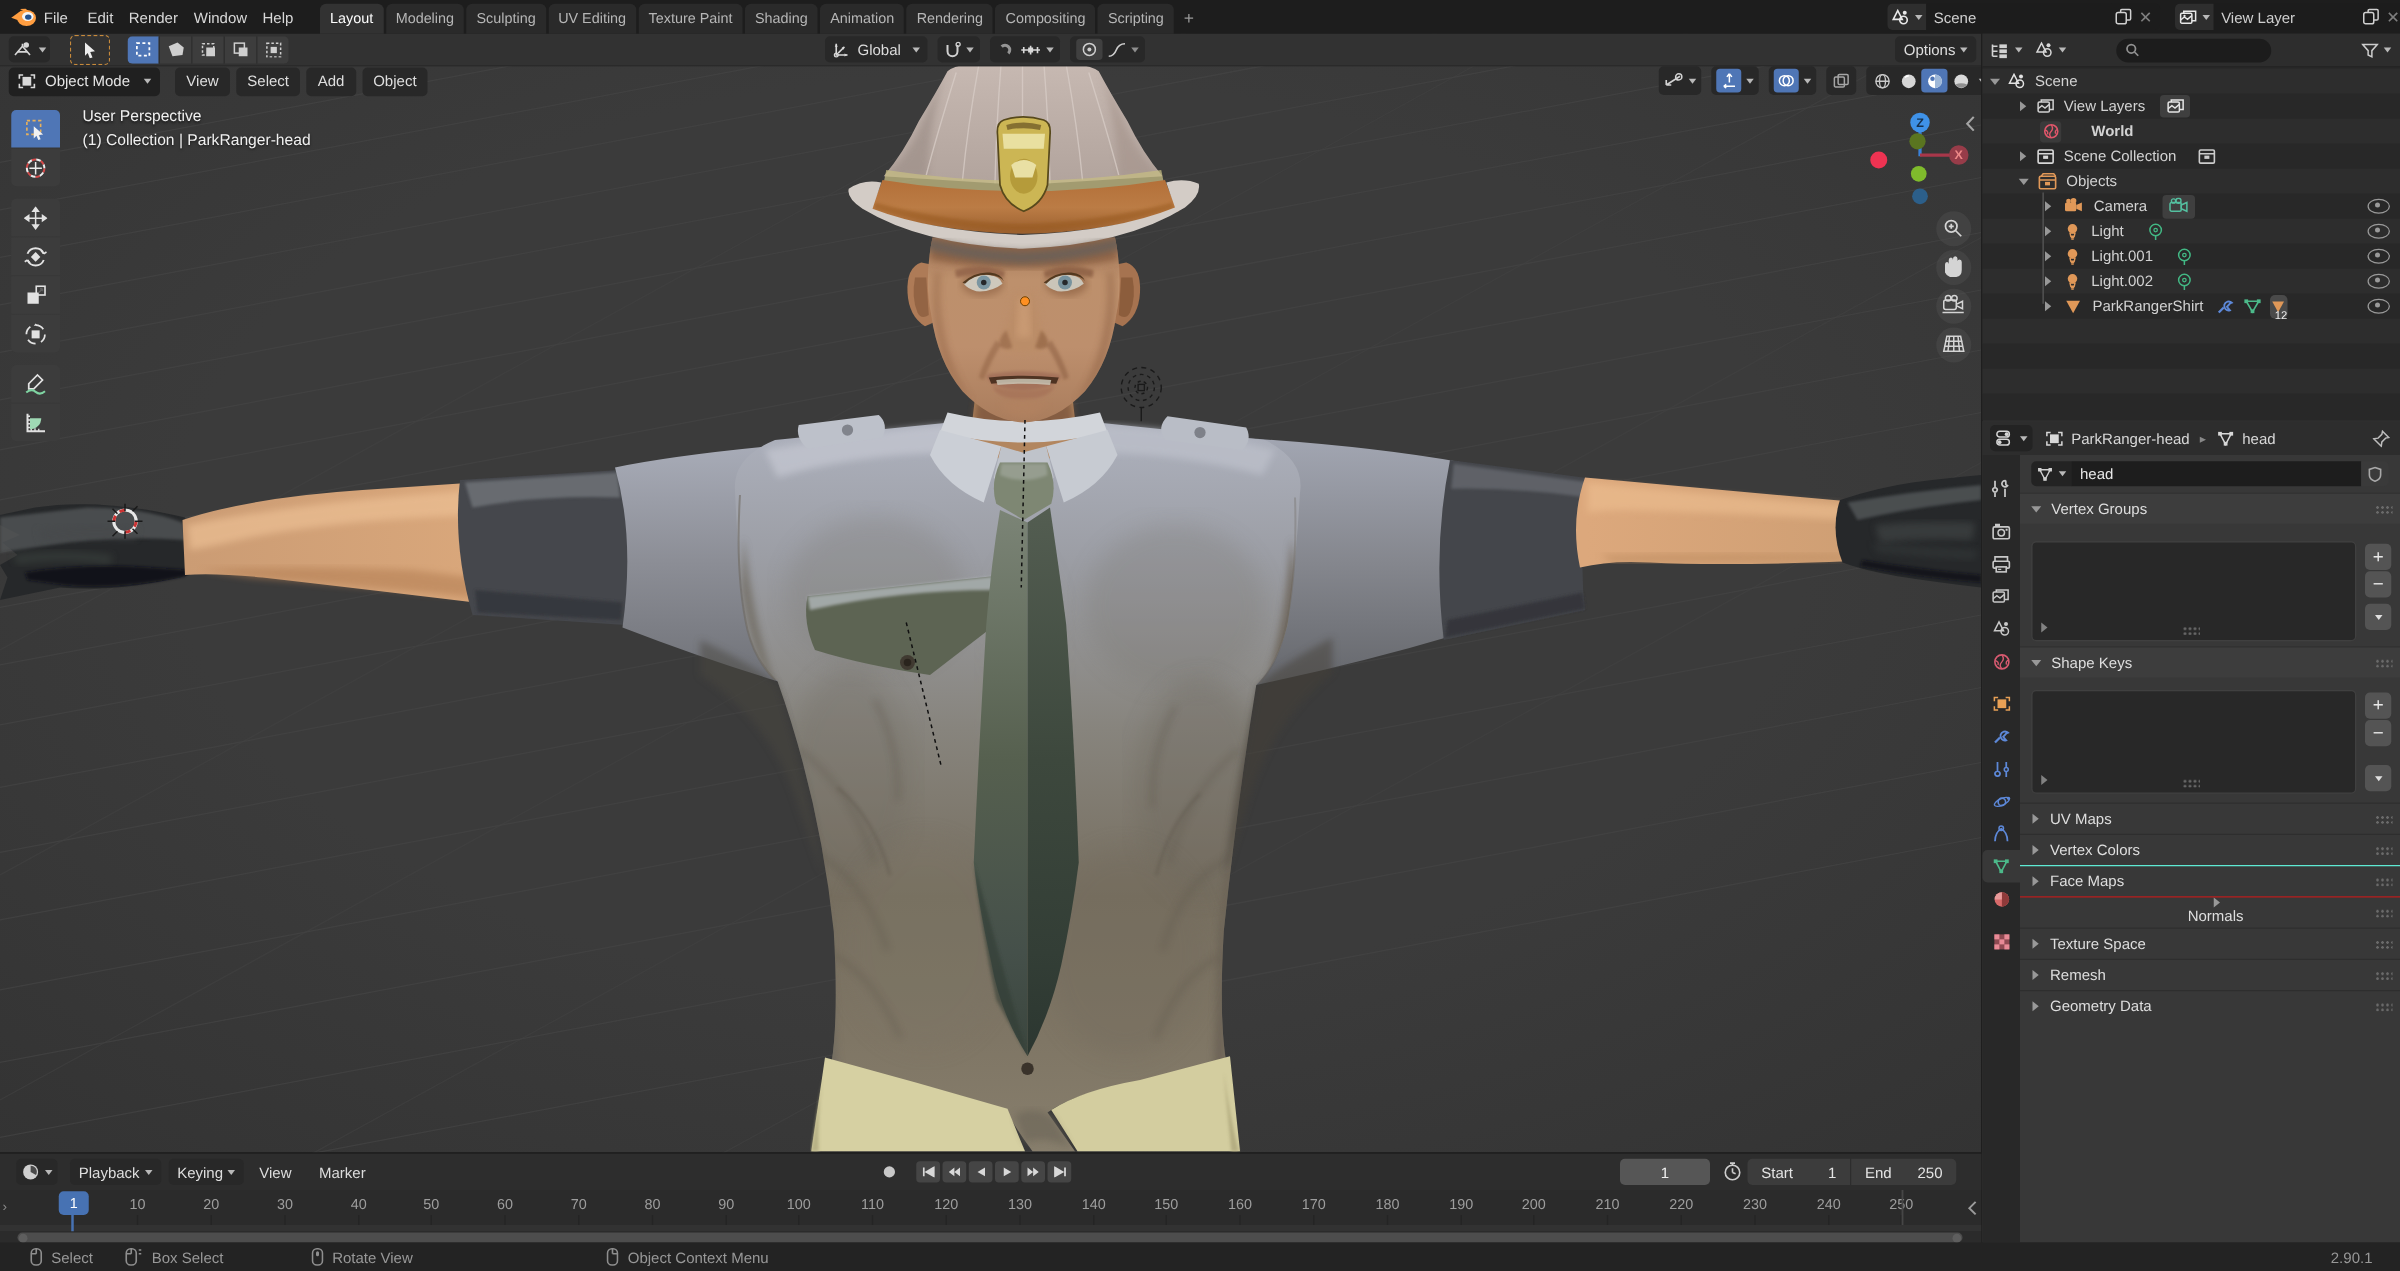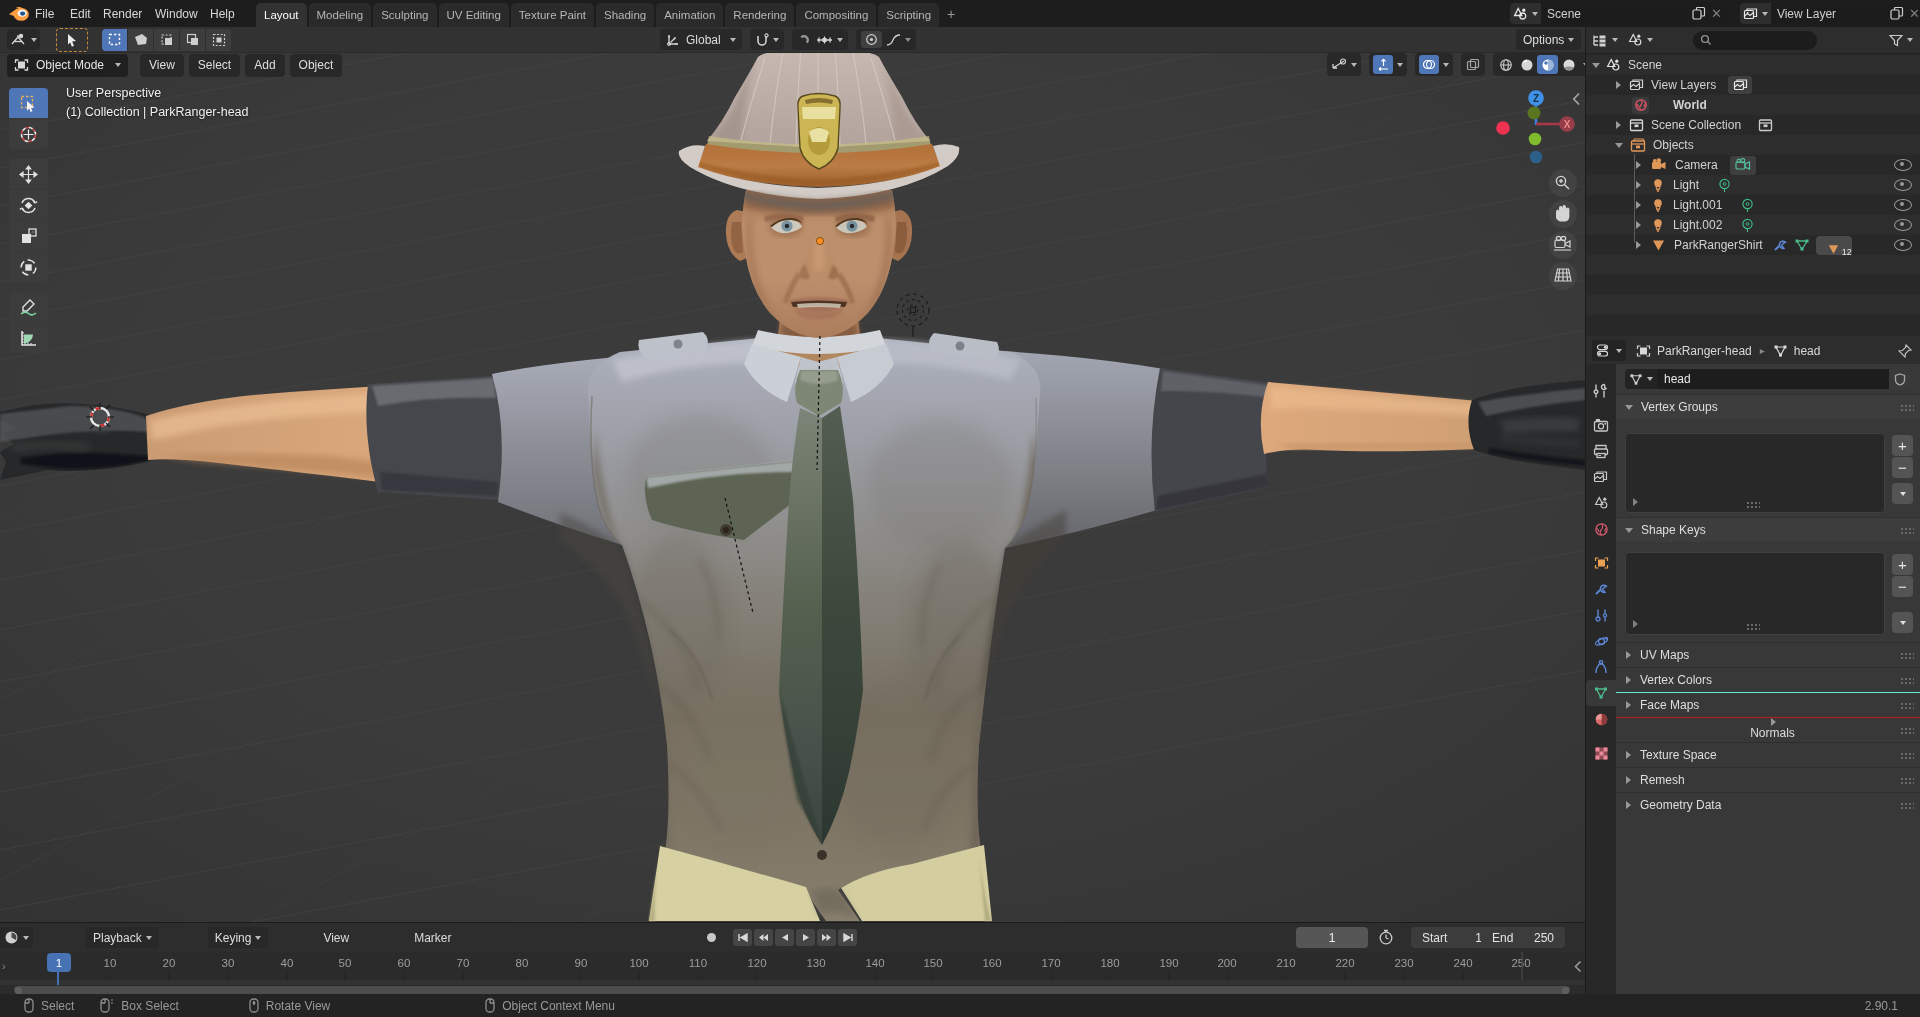--- a/index.html
+++ b/index.html
@@ -887,21 +887,21 @@
           <svg width="15" height="14" viewBox="0 0 15 14">
               <path d="M9,1.5 a3.6,3.6 0 1 0 3.2,5.4 L8.6,6.6 L8.4,3 Z" fill="none" stroke="#5d88d8" stroke-width="1.5" transform="rotate(45 7.5 7)"></path>
               <path d="M6,8 L2,12" stroke="#5d88d8" stroke-width="1.8"></path>
             </svg>
           <svg width="16" height="14" viewBox="0 0 16 14" style="margin-left:6px;">
               <path d="M3,3 L13,3 L8,11.5 Z" fill="none" stroke="#4cb98a" stroke-width="1.3"></path>
               <rect x="1.5" y="1.5" width="3" height="3" fill="#4cb98a"></rect>
               <rect x="11.5" y="1.5" width="3" height="3" fill="#4cb98a"></rect>
               <rect x="6.5" y="9.5" width="3" height="3" fill="#4cb98a"></rect>
             </svg>
-          <div style="margin-left:6px;width:36px;height:19px;background:#4a4a4a;border-radius:4px;display:flex;align-items:flex-end;justify-content:center;position:relative;">
+          <div style="margin-left:6px;width:14px;height:19px;background:#4a4a4a;border-radius:4px;display:flex;align-items:center;justify-content:center;position:relative;">
               <svg width="13" height="12" viewBox="0 0 15 14">
                 <path d="M2,2.5 L13,2.5 L7.5,12.5 Z" fill="#e09858"></path>
               </svg>
               <span style="position:absolute;right:0px;bottom:-2px;font-size:9px;color:#eee;">12</span>
             </div>
         </div>
         <div class="eye"></div>
       </div>
       <div class="olrow"></div>
         <div class="olrow"></div>
@@ -1133,21 +1133,21 @@
       <div class="phead" style="border-top:1px solid #2e2e2e;">
           <span style="margin-left:10px;" class="exp"></span>
           <span style="margin-left:9px;">Geometry Data</span>
           <div class="grip"></div>
         </div>
     </div>
   </div>
 
   <div class="abs" style="left:0;top:922px;width:1585px;height:72px;background:#2b2b2b;border-top:1px solid #1b1b1b;">
 
-    <div class="row" style="height:29px;background:#2d2d2d;padding:0 0;position:relative;gap:43px;">
+    <div class="row" style="height:29px;background:#2d2d2d;padding:0 13px;position:relative;">
       <div class="row" style="background:#282828;border-radius:4px;height:21px;padding:0 4px;">
         <svg width="15" height="15" viewBox="0 0 15 15">
             <circle cx="7.5" cy="7.5" r="6" fill="#d0d0d0"></circle>
             <path d="M7.5,7.5 L7.5,2.5 A5,5 0 0 1 11.8,10 Z" fill="#4a4a4a"></path>
           </svg>
         <span class="caret"></span>
       </div>
       <div class="row pill" style="margin-left:10px;height:21px;padding:0 7px;">Playback<span class="caret"></span></div>
       <div class="row pill" style="margin-left:6px;height:21px;padding:0 7px;">Keying<span class="caret"></span></div>
       <span style="padding:0 12px;color:#dcdcdc;">View</span>
@@ -1188,21 +1188,21 @@
               <path d="M9,1 L9,8 M1,1 L7,4.5 L1,8 Z" stroke="#d8d8d8" stroke-width="1.4" fill="#d8d8d8"></path>
             </svg>
           </div>
       </div>
 
       <div class="abs" style="left:1296px;top:4px;width:72px;height:21px;background:#565656;border-radius:4px;color:#f0f0f0;display:flex;align-items:center;justify-content:center;">1</div>
       <svg class="abs" style="left:1378px;top:6px;" width="16" height="16" viewBox="0 0 16 16">
           <circle cx="8" cy="9" r="5.8" fill="none" stroke="#cdcdcd" stroke-width="1.3"></circle>
           <path d="M8,9 L8,5.5 M8,9 L10.5,10 M6,1.5 L10,1.5 M8,1.5 L8,3" stroke="#cdcdcd" stroke-width="1.3"></path>
         </svg>
-      <div class="abs row" style="left:1398px;top:4px;width:82px;height:21px;background:#3c3c3c;border-radius:4px 0 0 4px;color:#e4e4e4;margin-left:13px;">
+      <div class="abs row" style="left:1398px;top:4px;width:82px;height:21px;background:#3c3c3c;border-radius:4px 0 0 4px;color:#e4e4e4;">
         <span style="margin-left:11px;">Start</span>
           <span style="margin-left:auto;margin-right:11px;">1</span>
       </div>
       <div class="abs row" style="left:1481px;top:4px;width:84px;height:21px;background:#3c3c3c;border-radius:0 4px 4px 0;color:#e4e4e4;">
         <span style="margin-left:11px;">End</span>
           <span style="margin-left:auto;margin-right:11px;">250</span>
       </div>
     </div>
 
     <div style="position:relative;height:28px;background:#2b2b2b;">

